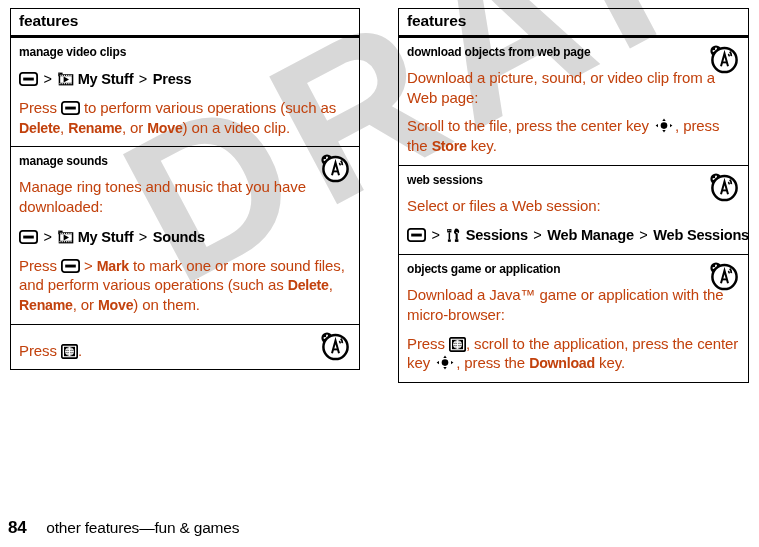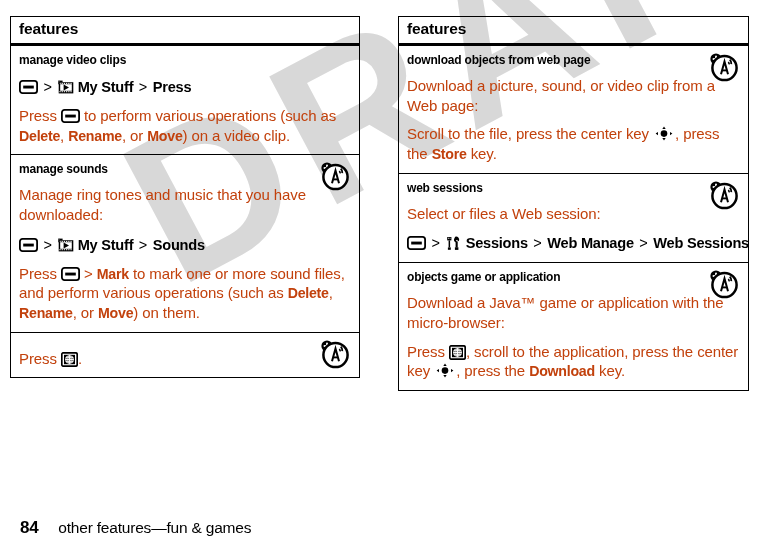--- a/index.html
+++ b/index.html
@@ -34,21 +34,21 @@
     color: #d8d8d8;
     transform: rotate(-28deg);
     transform-origin: left top;
     white-space: nowrap;
     user-select: none;
   }
 
   
   .col {
     position: absolute;
-    top: 16px;
+    top: 8px;
     z-index: 2;
   }
   #col-left  { left: 10px;  width: 350px; }
   #col-right { left: 398px; width: 351px; }
 
   .tbl {
     border: 1.6px solid #000;
     background: transparent;
     width: 100%;
   }
@@ -116,21 +116,21 @@
     width: 34px;
     height: 31px;
   }
 
   
   #footer {
     position: absolute;
     left: 0; bottom: 9px;
     width: 759px;
     z-index: 3;
-    padding-left: 20px;
+    padding-left: 8px;
   }
   #footer .pg {
     display: inline-block;
     font-size: 17px;
     font-weight: bold;
     letter-spacing: -0.3px;
   }
   #footer .ft {
     display: inline-block;
     font-size: 15.5px;

